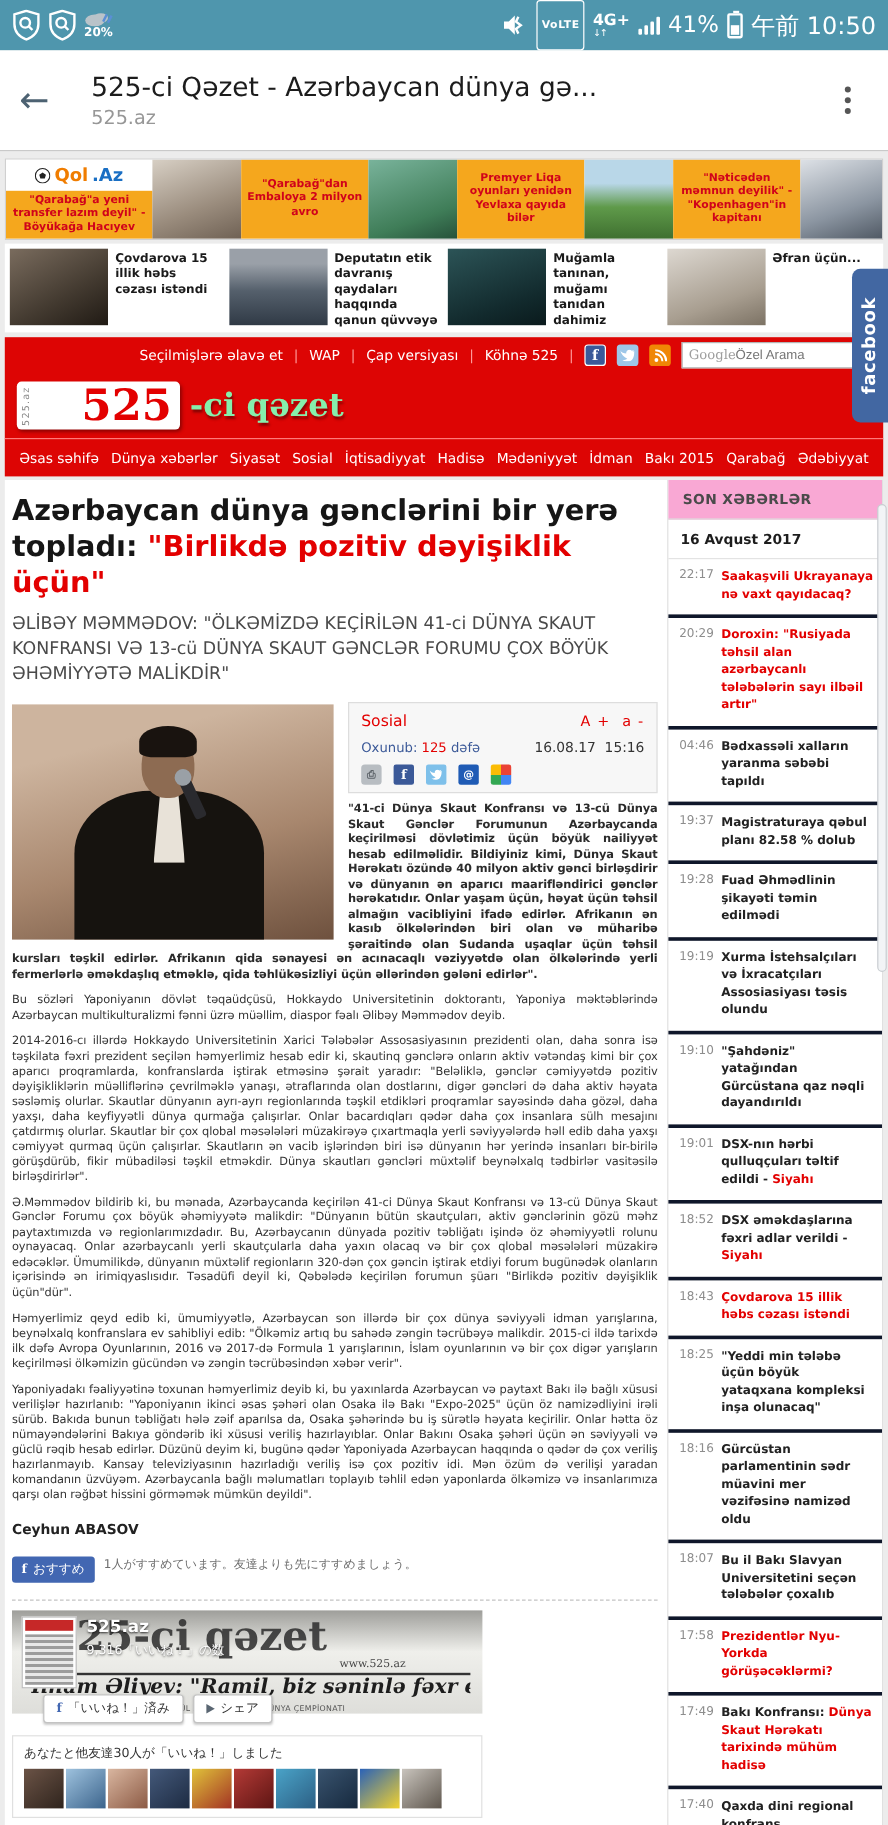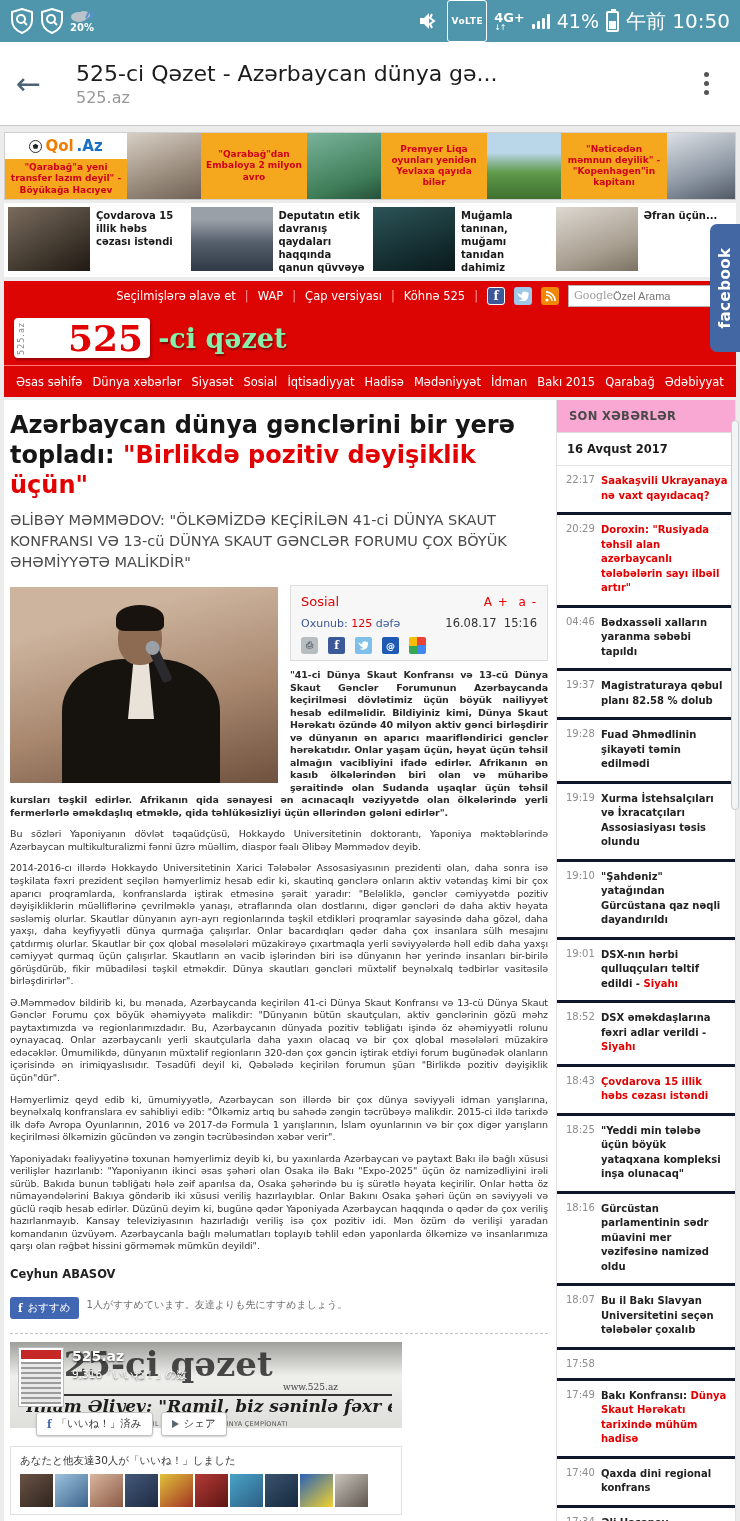--- a/index.html
+++ b/index.html
@@ -483,20 +483,21 @@
             <span class="sb-text"><span>Gürcüstan parlamentinin sədr müavini mer vəzifəsinə namizəd oldu</span></span>
           </div>
 
           <div class="sb-item">
             <span class="sb-time">18:07</span>
             <span class="sb-text"><span>Bu il Bakı Slavyan Universitetini seçən tələbələr çoxalıb</span></span>
           </div>
 
           <div class="sb-item">
             <span class="sb-time">17:58</span>
+            <span class="sb-text"><span class="red">Prezidentlər Nyu-Yorkda görüşəcəklərmi?</span></span>
           </div>
 
           <div class="sb-item">
             <span class="sb-time">17:49</span>
             <span class="sb-text"><span>Bakı Konfransı:</span><span class="red"> Dünya Skaut Hərəkatı tarixində mühüm hadisə</span></span>
           </div>
 
           <div class="sb-item">
             <span class="sb-time">17:40</span>
             <span class="sb-text"><span>Qaxda dini regional konfrans</span></span>

